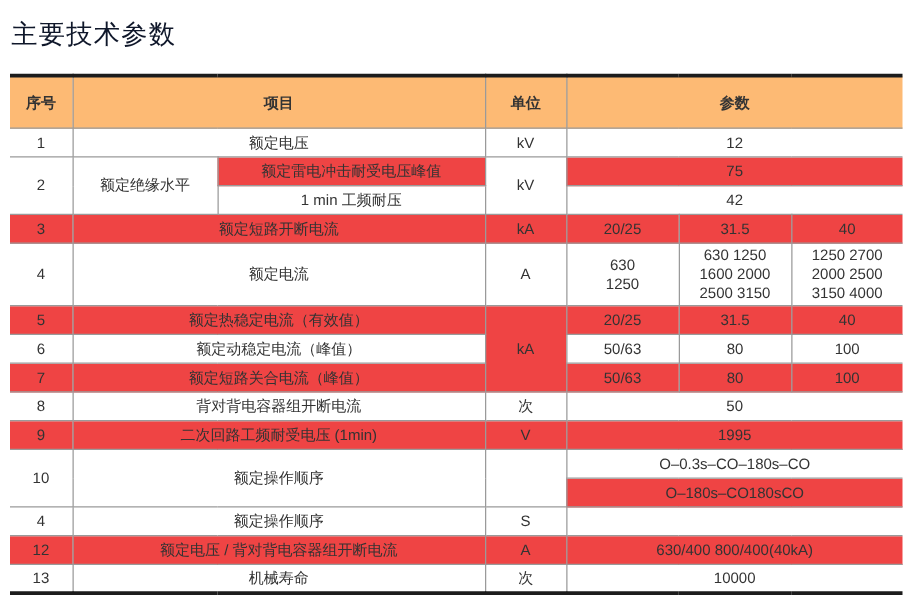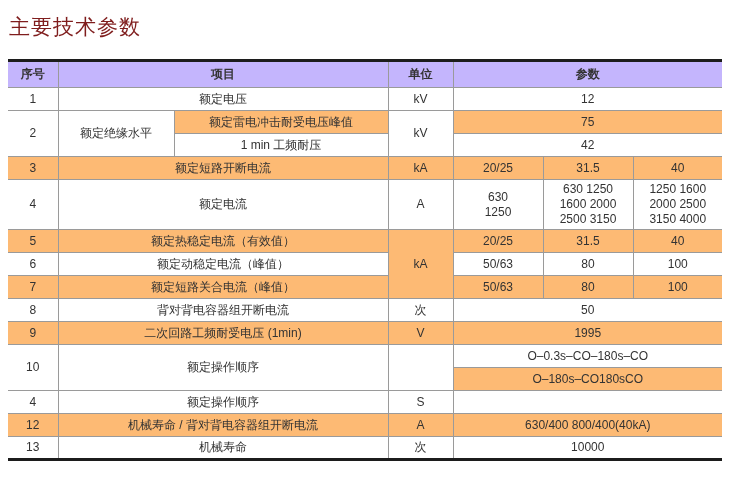--- a/index.html
+++ b/index.html
@@ -9,21 +9,21 @@
     font-family: "Liberation Sans", "DejaVu Sans", sans-serif;
     color: #333333;
     position: relative;
     overflow: hidden;
   }
   .page-title {
     position: absolute;
     top: 13px; left: 9px;
     font-size: 21px;
     letter-spacing: 1px;
-    color: #7f1d1d;
+    color: #0f172a;
     font-weight: normal;
   }
   table.spec {
     position: absolute;
     top: 59px; left: 8px;
     width: 714px;
     border-collapse: collapse;
     table-layout: fixed;
     border-top: 3px solid #1c1c1c;
     border-bottom: 3px solid #1c1c1c;
@@ -34,27 +34,27 @@
     text-align: center;
     vertical-align: middle;
     padding: 2px 4px;
     height: 23px;
     font-weight: normal;
     line-height: 1.25;
   }
   table.spec tr > td:first-child, table.spec tr > th:first-child { border-left: none; }
   table.spec tr > td:last-child,  table.spec tr > th:last-child  { border-right: none; }
   table.spec thead th {
-    background: #c4b5fd;
+    background: #fdba74;
     font-weight: bold;
-    height: 27px;
+    height: 42px;
   }
   .item { text-align: left; padding-left: 12px; font-weight: bold; }
   .sublabel { text-align: left; padding-left: 10px; font-weight: bold; }
-  .gray { background: #fdba74; }
+  .gray { background: #ef4444; }
   .multiline { white-space: pre-line; }
   .tall { height: 57px; }
   .mid  { height: 25px; }
   .short{ height: 22px; }
 </style>
 </head>
 <body>
 
 <h1 class="page-title">主要技术参数</h1>
 
@@ -104,21 +104,21 @@
     </tr>
     <tr>
       <td class="tall">4</td>
       <td colspan="2" class="item">额定电流</td>
       <td>A</td>
       <td class="multiline">630
 1250</td>
       <td class="multiline">630  1250
 1600  2000
 2500  3150</td>
-      <td class="multiline">1250  1600
+      <td class="multiline">1250  2700
 2000  2500
 3150  4000</td>
     </tr>
     <tr>
       <td class="gray mid">5</td>
       <td colspan="2" class="item gray">额定热稳定电流（有效值）</td>
       <td rowspan="3" class="gray">kA</td>
       <td class="gray">20/25</td>
       <td class="gray">31.5</td>
       <td class="gray">40</td>
@@ -159,21 +159,21 @@
       <td colspan="3" class="gray short">O–180s–CO180sCO</td>
     </tr>
     <tr>
       <td>4</td>
       <td colspan="2" class="item">额定操作顺序</td>
       <td>S</td>
       <td colspan="3"></td>
     </tr>
     <tr>
       <td class="gray">12</td>
-      <td colspan="2" class="item gray">机械寿命 / 背对背电容器组开断电流</td>
+      <td colspan="2" class="item gray">额定电压 / 背对背电容器组开断电流</td>
       <td class="gray">A</td>
       <td colspan="3" class="gray">630/400  800/400(40kA)</td>
     </tr>
     <tr>
       <td>13</td>
       <td colspan="2" class="item">机械寿命</td>
       <td>次</td>
       <td colspan="3">10000</td>
     </tr>
   </tbody>

